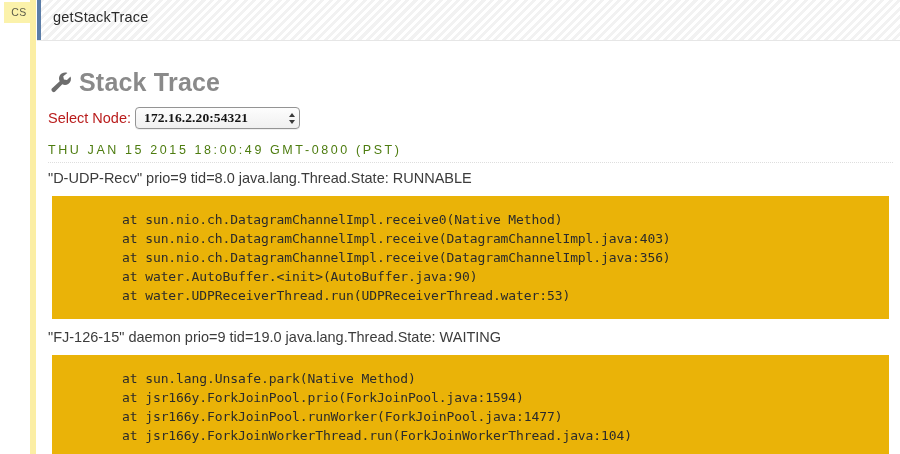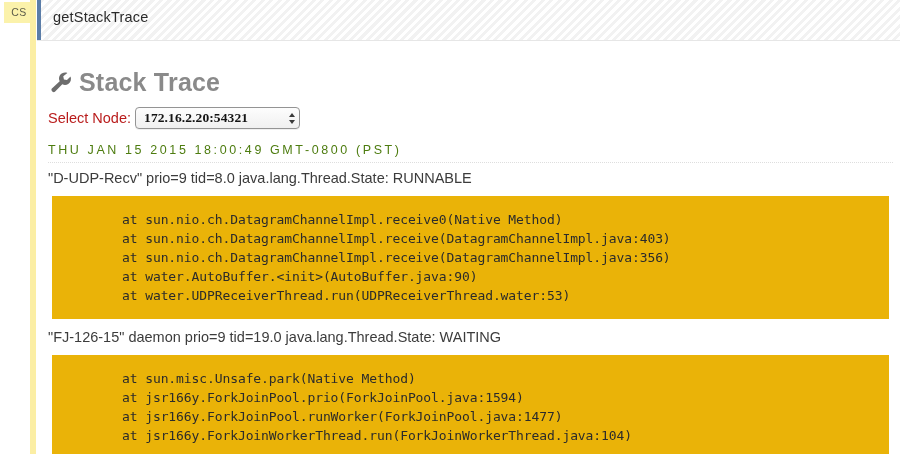--- a/index.html
+++ b/index.html
@@ -244,19 +244,19 @@
   <div class="trace-block" id="thread-0-block">
     <div class="trace-line">at sun.nio.ch.DatagramChannelImpl.receive0(Native Method)</div>
     <div class="trace-line">at sun.nio.ch.DatagramChannelImpl.receive(DatagramChannelImpl.java:403)</div>
     <div class="trace-line">at sun.nio.ch.DatagramChannelImpl.receive(DatagramChannelImpl.java:356)</div>
     <div class="trace-line">at water.AutoBuffer.&lt;init&gt;(AutoBuffer.java:90)</div>
     <div class="trace-line">at water.UDPReceiverThread.run(UDPReceiverThread.water:53)</div>
   </div>
 
   <div class="thread-header" id="thread-1-header">"FJ-126-15" daemon prio=9 tid=19.0 java.lang.Thread.State: WAITING</div>
   <div class="trace-block" id="thread-1-block">
-    <div class="trace-line">at sun.misc.Unsafe.park(Native Method)</div>
+    <div class="trace-line">at sun.lang.Unsafe.park(Native Method)</div>
     <div class="trace-line">at jsr166y.ForkJoinPool.prio(ForkJoinPool.java:1594)</div>
     <div class="trace-line">at jsr166y.ForkJoinPool.runWorker(ForkJoinPool.java:1477)</div>
     <div class="trace-line">at jsr166y.ForkJoinWorkerThread.run(ForkJoinWorkerThread.java:104)</div>
   </div>
 
 </div>
 
 </body></html>

